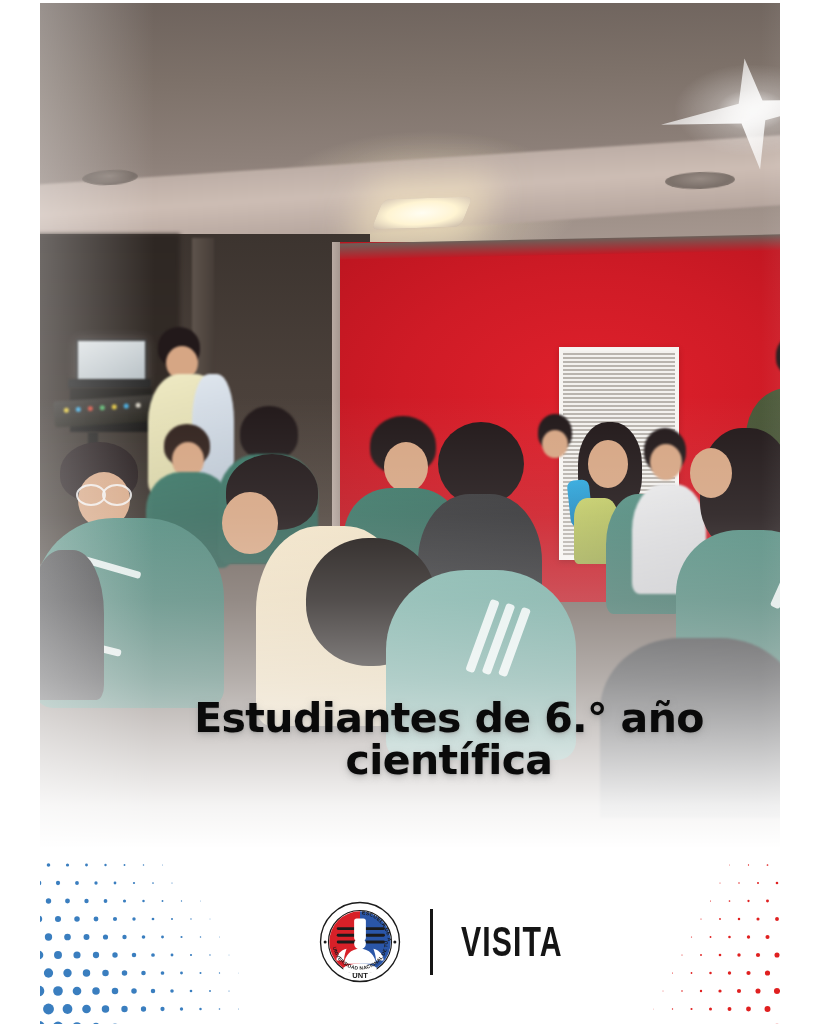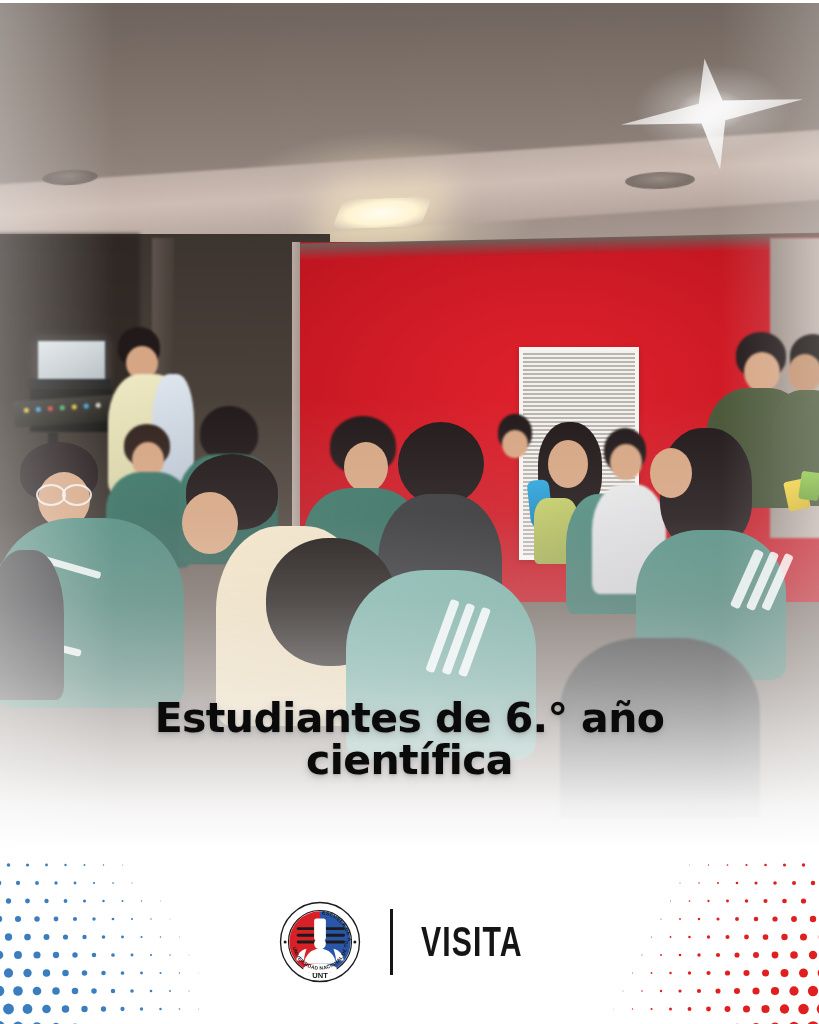--- a/index.html
+++ b/index.html
@@ -3,21 +3,21 @@
 <meta charset="utf-8">
 <title>Estudiantes de 6.° año participaron de una charla científica</title>
 <style>
   html,body{margin:0;padding:0;background:#ffffff;}
   body{
     font-family:"Liberation Sans", sans-serif;
     -webkit-font-smoothing:antialiased;
   }
   #poster{
     position:relative;
-    width:819px;
+    width:740px;
     height:1024px;
     overflow:hidden;
     background:#fde047;
     margin:0 auto;
   }
 
   
   .top-hairline{
     position:absolute;left:0;top:0;width:819px;height:3px;
     background:#ffffff;z-index:60;

